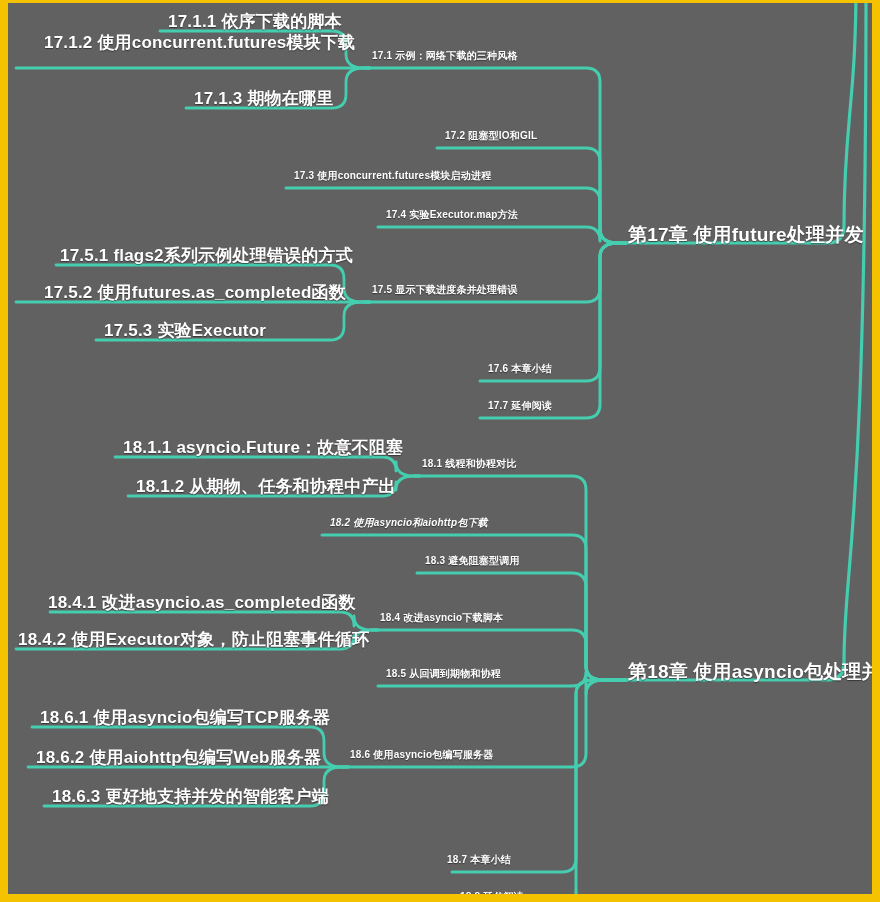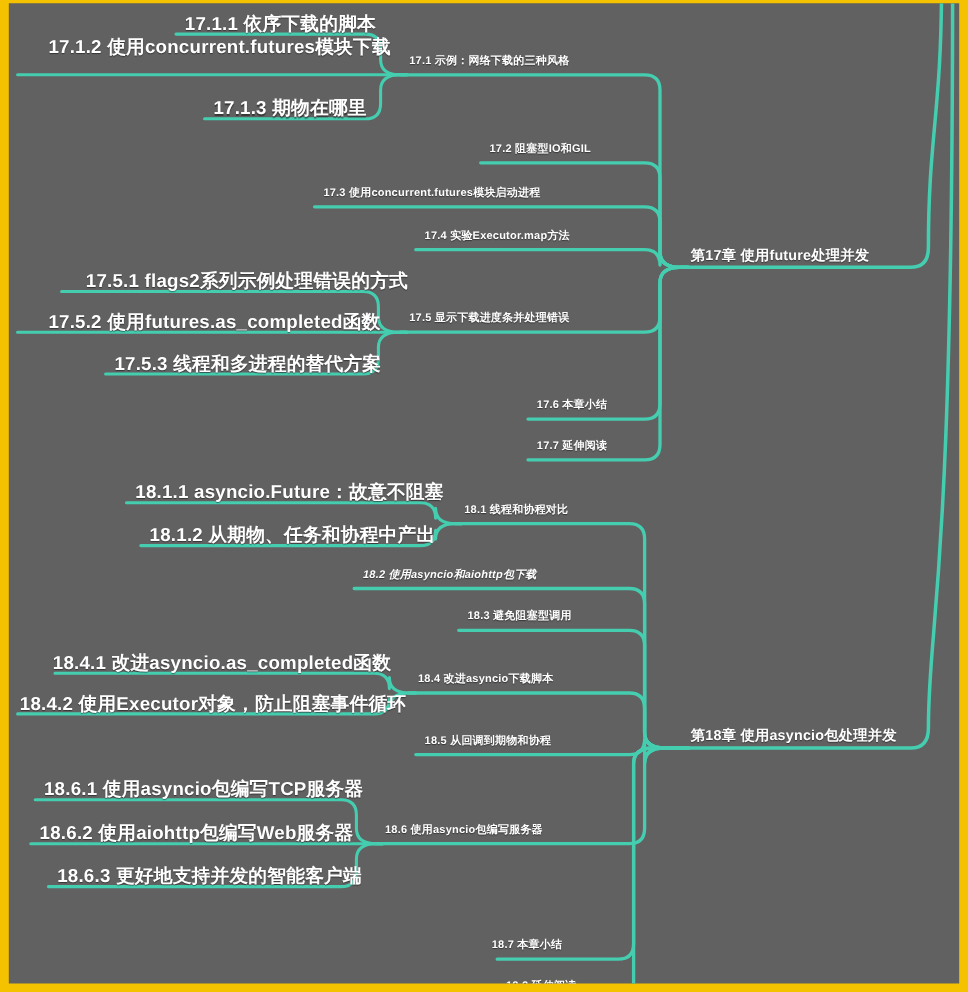--- a/index.html
+++ b/index.html
@@ -31,21 +31,21 @@
   }
   .node {
     position: absolute;
     white-space: nowrap;
     color: #ffffff;
     font-weight: bold;
     text-shadow: 0 1px 1px rgba(0,0,0,0.45);
     line-height: 1.1;
     letter-spacing: 0.2px;
   }
-  .lvl1 { font-size: 13px; }
+  .lvl1 { font-size: 19px; }
   .lvl2 { font-size: 10px; }
   .lvl3 { font-size: 17px; }
   .node.right  { text-align: left; }
 </style>
 </head>
 <body>
 
 <div id="canvas">
   <svg id="edges" viewBox="0 0 880 902" xmlns="http://www.w3.org/2000/svg">
       <path d="M 612 240 L 820 240 Q 836 240 836 222 C 836 120 848 100 848 -20" fill="none" stroke="#45cdb0" stroke-width="3.2" stroke-linecap="round" stroke-linejoin="round"></path>
@@ -82,23 +82,23 @@
   <div id="nodes">
       <div class="node lvl1 right" style="left: 620px; top: 222px;">第17章 使用future处理并发</div>
       <div class="node lvl2 right" style="left: 364px; top: 47px;">17.1 示例：网络下载的三种风格</div>
       <div class="node lvl3 right" style="left: 160px; top: 10px;">17.1.1 依序下载的脚本</div>
       <div class="node lvl3 right" style="left: 36px; top: 31px;">17.1.2 使用concurrent.futures模块下载</div>
       <div class="node lvl3 right" style="left: 186px; top: 87px;">17.1.3 期物在哪里</div>
       <div class="node lvl2 right" style="left: 437px; top: 127px;">17.2 阻塞型IO和GIL</div>
       <div class="node lvl2 right" style="left: 286px; top: 167px;">17.3 使用concurrent.futures模块启动进程</div>
       <div class="node lvl2 right" style="left: 378px; top: 206px;">17.4 实验Executor.map方法</div>
       <div class="node lvl2 right" style="left: 364px; top: 281px;">17.5 显示下载进度条并处理错误</div>
-      <div class="node lvl3 right" style="left: 70px; top: 244px;">17.5.1 flags2系列示例处理错误的方式</div>
+      <div class="node lvl3 right" style="left: 52px; top: 244px;">17.5.1 flags2系列示例处理错误的方式</div>
       <div class="node lvl3 right" style="left: 36px; top: 281px;">17.5.2 使用futures.as_completed函数</div>
-      <div class="node lvl3 right" style="left: 96px; top: 319px;">17.5.3 线程和多进程的替代方案</div>
+      <div class="node lvl3 right" style="left: 96px; top: 319px;">17.5.3 实验Executor</div>
       <div class="node lvl2 right" style="left: 480px; top: 360px;">17.6 本章小结</div>
       <div class="node lvl2 right" style="left: 480px; top: 397px;">17.7 延伸阅读</div>
       <div class="node lvl1 right" style="left: 620px; top: 659px;">第18章 使用asyncio包处理并发</div>
       <div class="node lvl2 right" style="left: 414px; top: 455px;">18.1 线程和协程对比</div>
       <div class="node lvl3 right" style="left: 115px; top: 436px;">18.1.1 asyncio.Future：故意不阻塞</div>
       <div class="node lvl3 right" style="left: 128px; top: 475px;">18.1.2 从期物、任务和协程中产出</div>
       <div class="node lvl2 right" style="left: 322px; top: 514px; font-style: italic;">18.2 使用asyncio和aiohttp包下载</div>
       <div class="node lvl2 right" style="left: 417px; top: 552px;">18.3 避免阻塞型调用</div>
       <div class="node lvl2 right" style="left: 372px; top: 609px;">18.4 改进asyncio下载脚本</div>
       <div class="node lvl3 right" style="left: 40px; top: 591px;">18.4.1 改进asyncio.as_completed函数</div>

